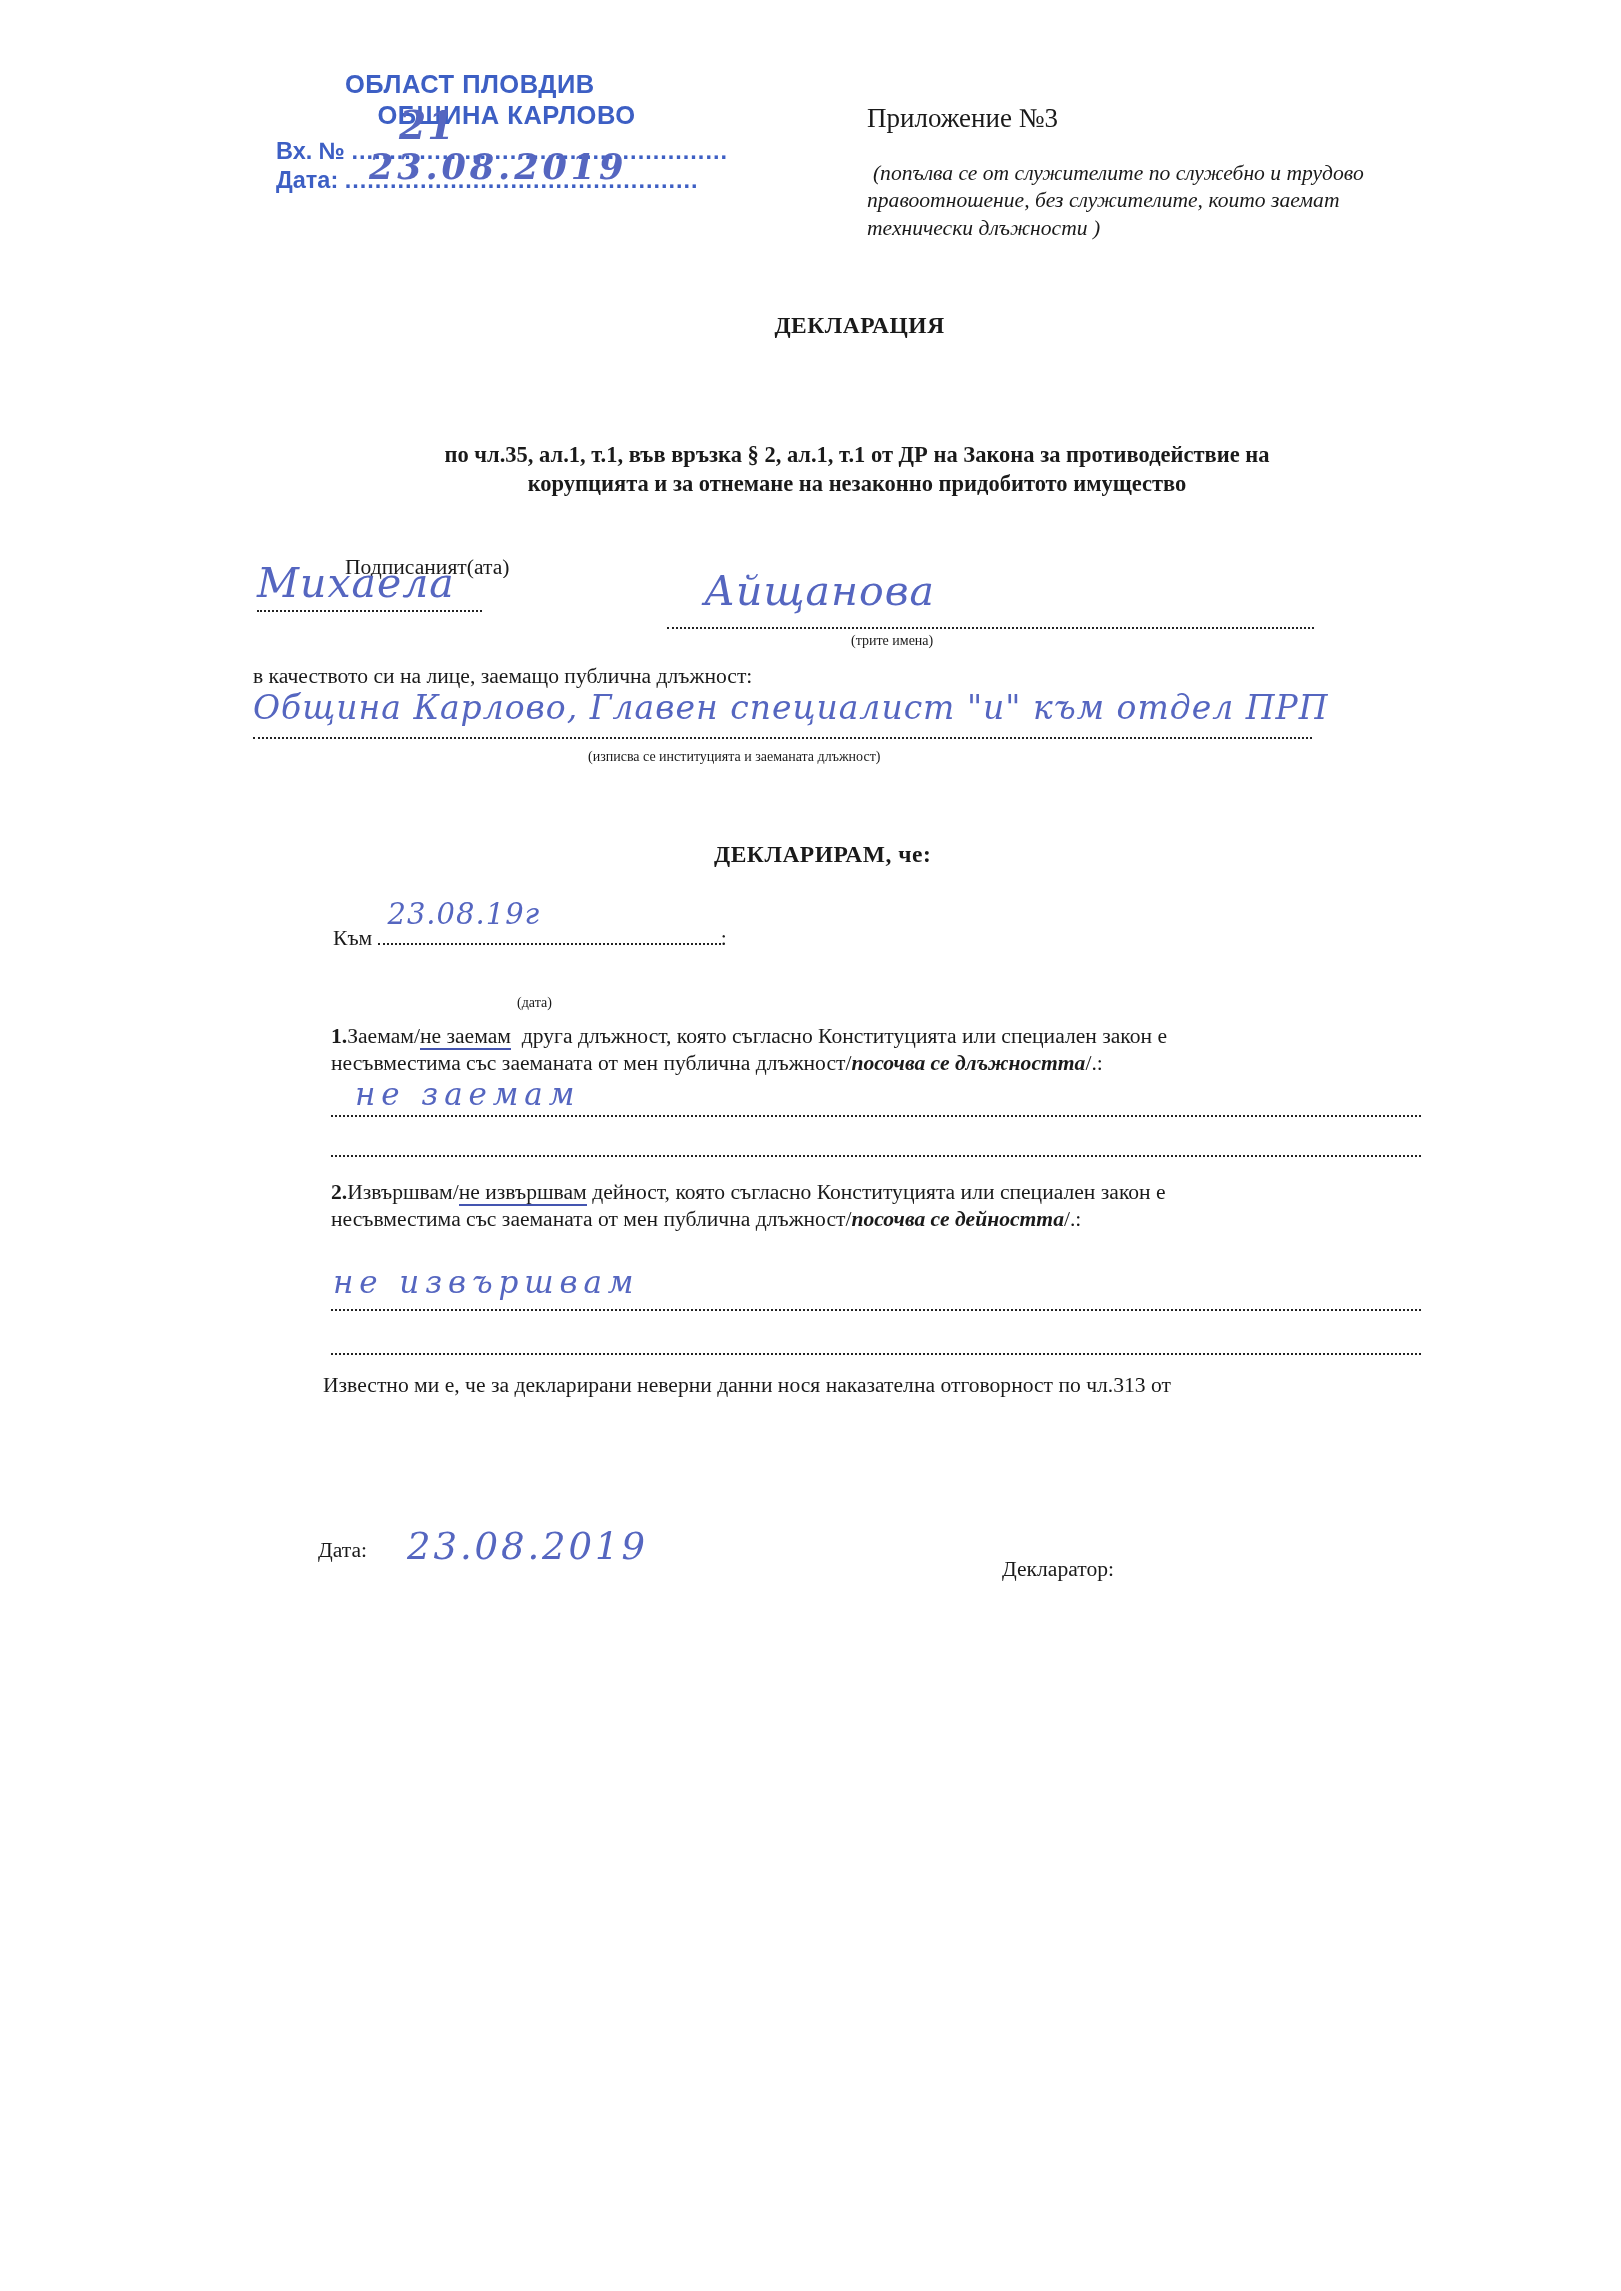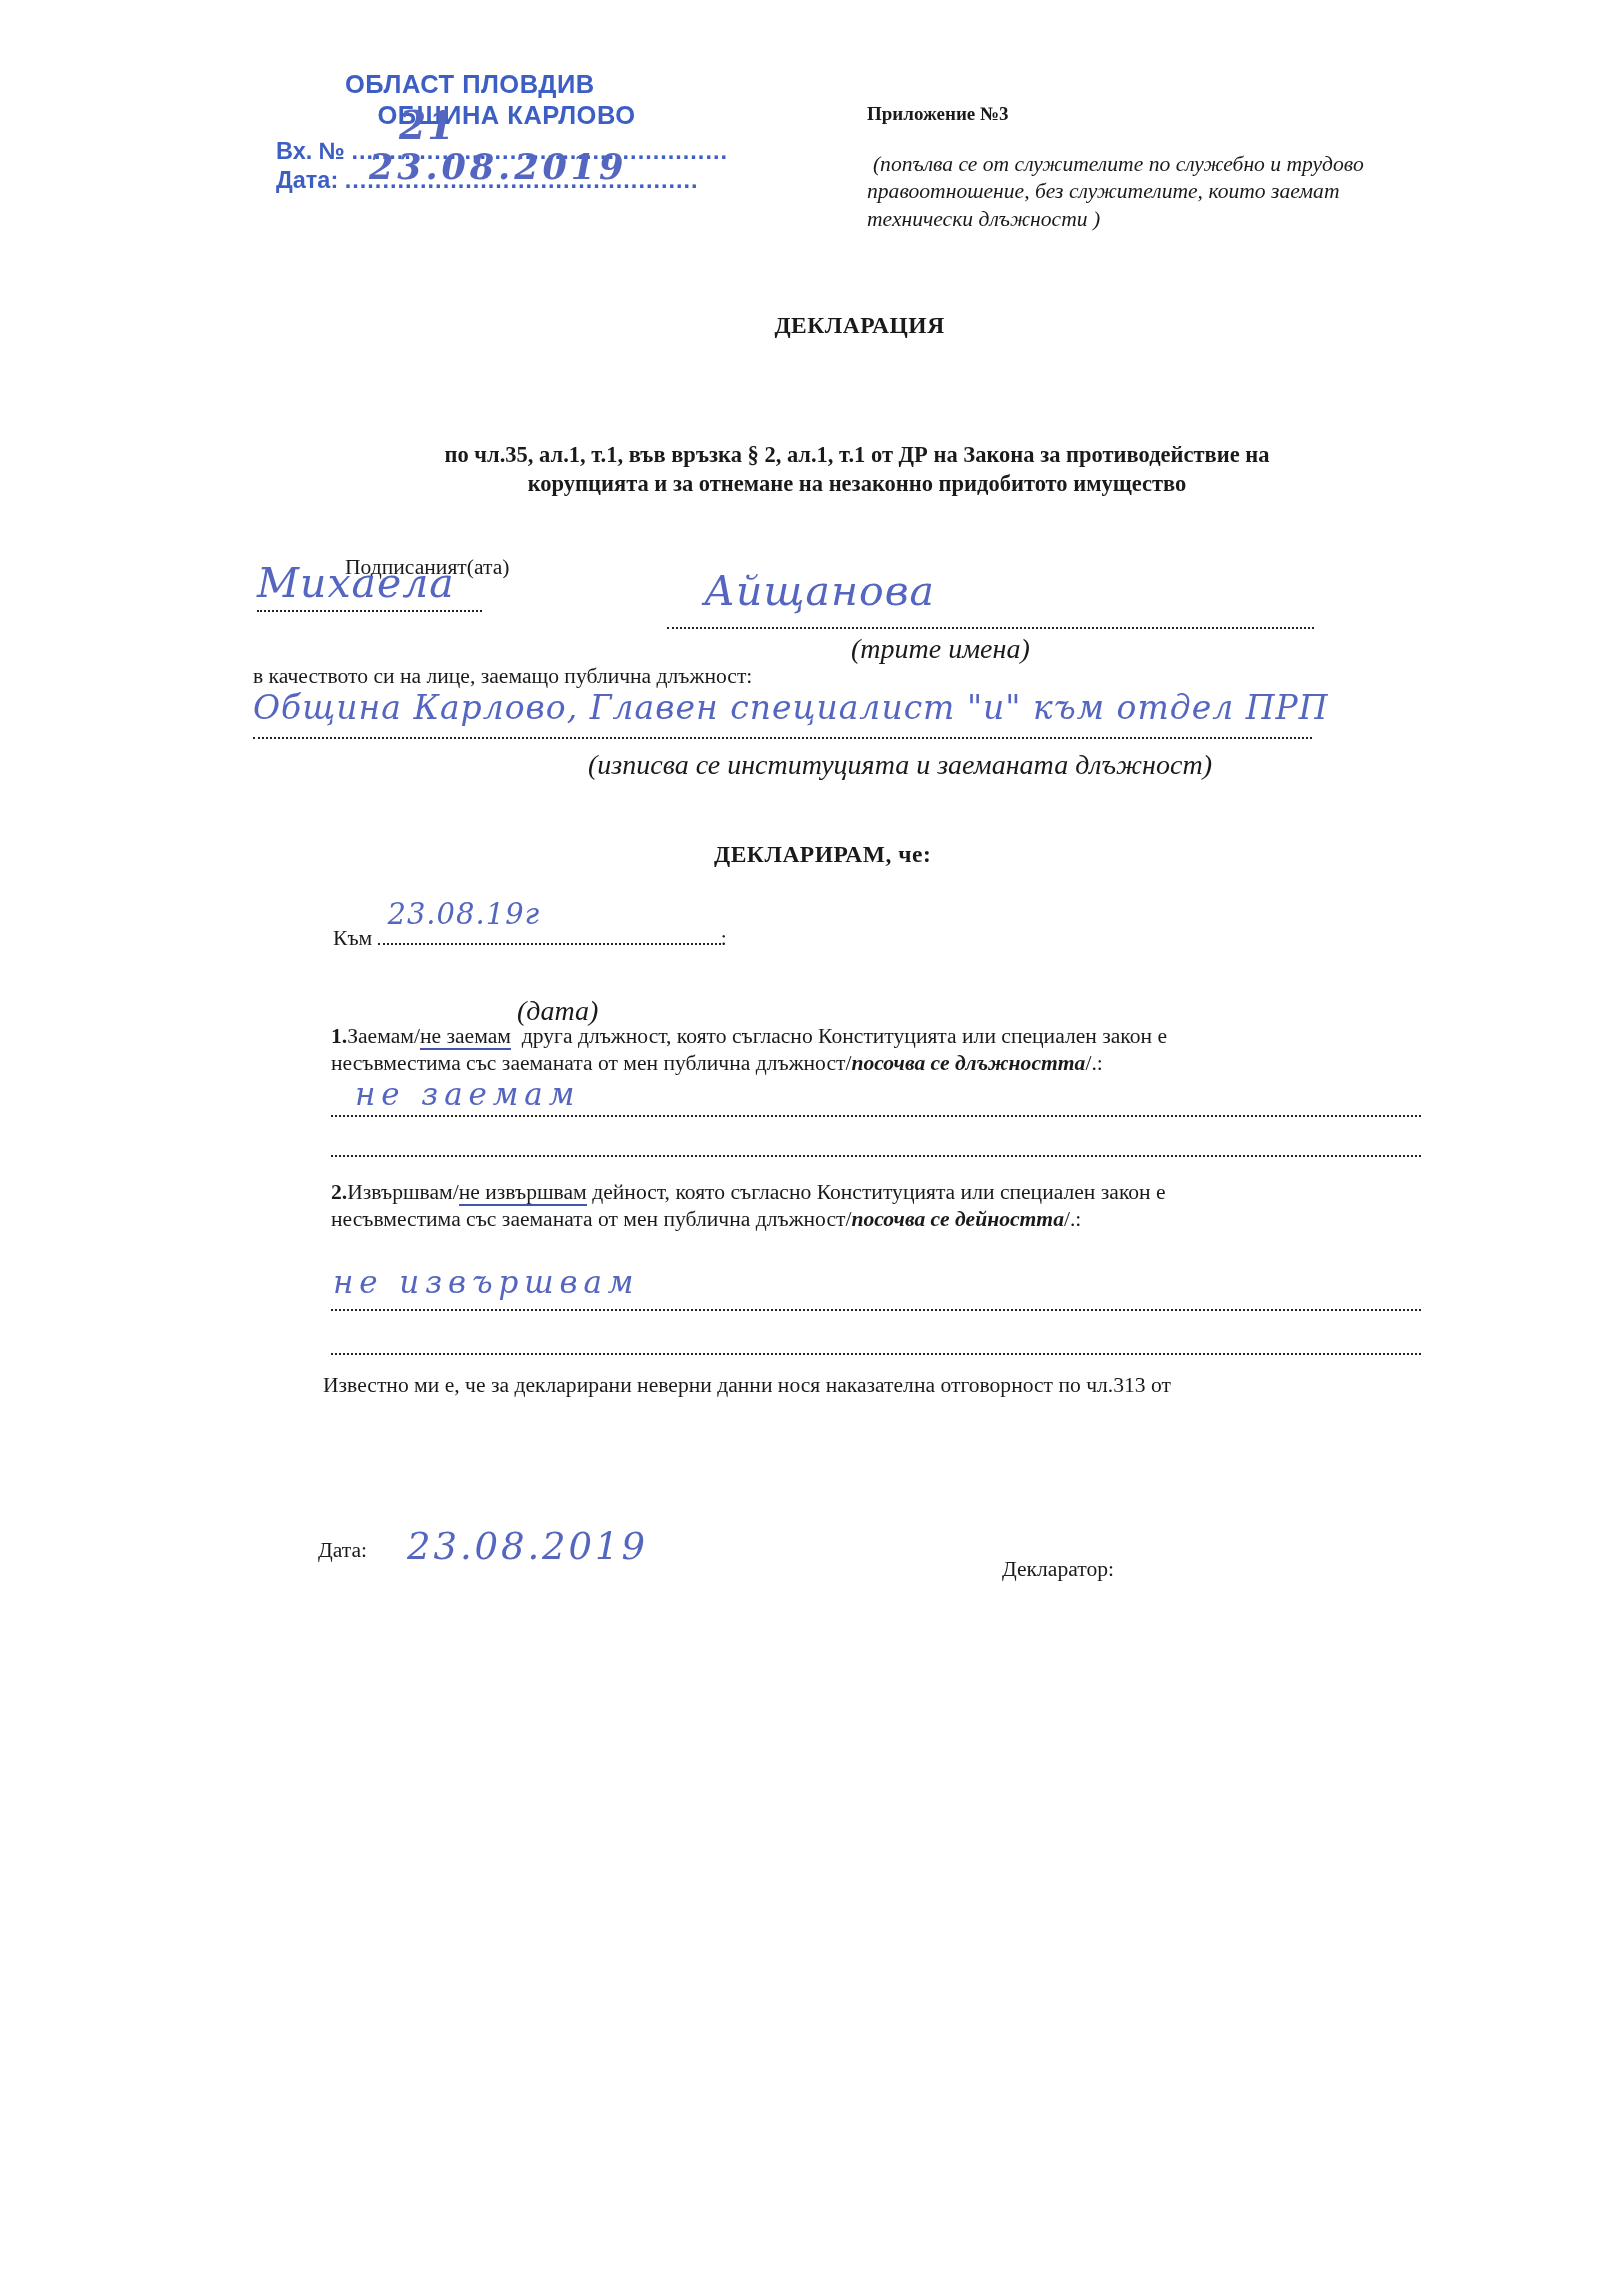--- a/index.html
+++ b/index.html
@@ -10,26 +10,26 @@
   .abs { position: absolute; }
   
   .stamp { font-family: "Liberation Sans", sans-serif; font-weight: bold; color: #3d5fc4; }
   .stamp-title { font-size: 25.5px; letter-spacing: 0.5px; line-height: 31px; }
   .stamp-line { font-size: 23.5px; line-height: 29px; white-space: nowrap; }
   .dots { letter-spacing: 1px; }
   .hand {
     font-family: "DejaVu Serif", serif; font-style: italic; color: #5566c0;
     letter-spacing: 1px;
   }
-  .annex-title { font-weight: bold; font-size: 19px; }
+  .annex-title { font-weight: normal; font-size: 27px; }
   .annex-note { font-style: italic; font-size: 21.6px; line-height: 27.4px; }
   .doc-title { font-weight: bold; font-size: 23.5px; letter-spacing: 0.5px; }
   .subtitle { font-weight: bold; font-size: 22.5px; line-height: 29px; text-align: center; }
   .body-text { font-size: 21.6px; line-height: 27.4px; }
-  .caption { font-style: italic; font-size: 28px; }
+  .caption { font-size: 14px; }
   .dotline {
     border-bottom: 2.9px dotted #222; height: 0;
   }
   .u-hand { border-bottom: 2px solid #4455b0; }
   .redact { background: #ffffff; }
 </style>
 </head>
 <body>
 
 <div class="abs stamp" style="left:276px; top:69px; width:392px;">

